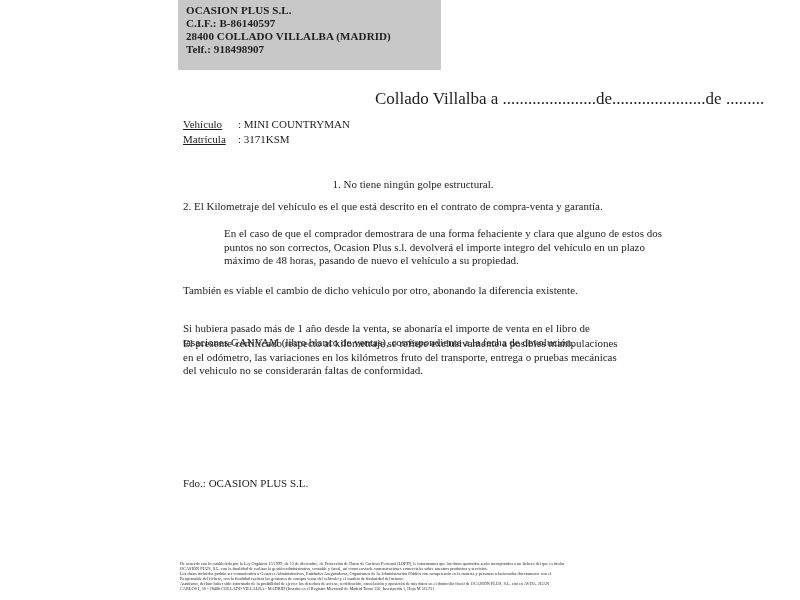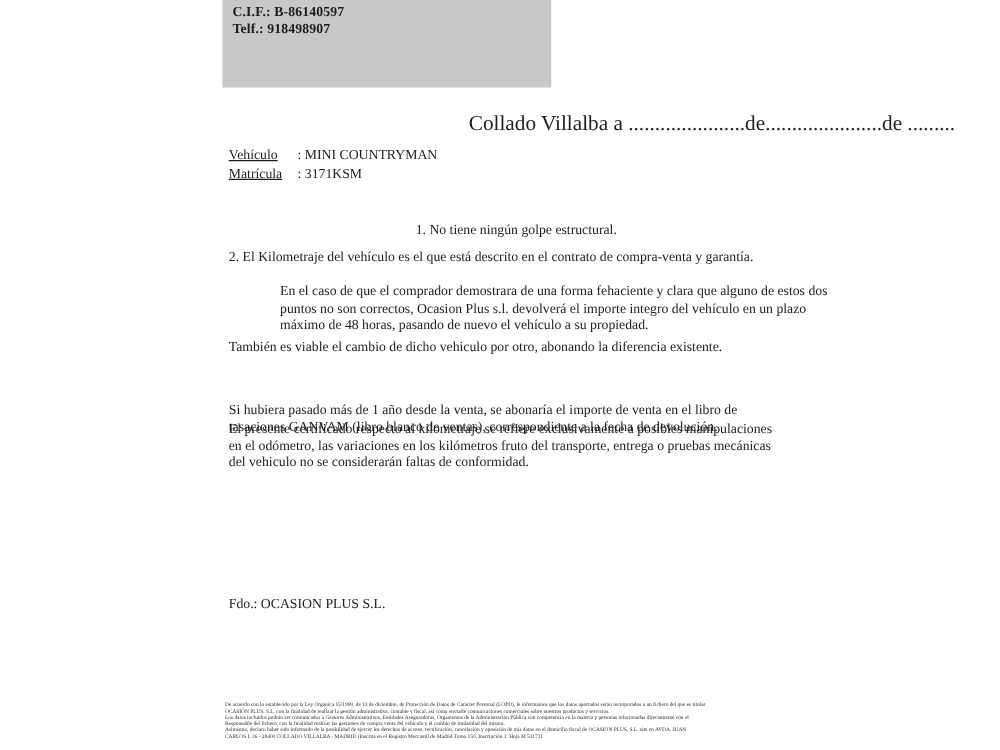--- a/index.html
+++ b/index.html
@@ -22,36 +22,38 @@
     white-space:nowrap;
   }
   .certify{left:183px;top:117px;font-size:11px;line-height:15px;}
   .cert-row{white-space:nowrap;}
   .cert-label{display:inline-block;width:55px;text-decoration:underline;}
   .point{left:183px;width:460px;font-size:11px;line-height:13px;}
   .p1{top:178px;text-align:center;}
   .p2{top:200px;}
   .para{left:183px;width:447px;font-size:11px;line-height:13.5px;text-align:left;}
   .para-a{top:227px;margin-left:41px;}
-  .para-b{top:272px;}
+  .para-b{top:284px;}
   .para-c{top:322px;font-family:Liberation Serif, serif;}
   .para-d{top:337px;}
   .signature{left:183px;top:477px;font-size:11px;white-space:nowrap;text-align:right;}
   .legal{
     left:180px;top:561px;width:445px;
     font-size:4.3px;line-height:5px;color:#2a2a2a;
     font-family:"Liberation Serif","DejaVu Serif",serif;
   }
   .legal div{white-space:nowrap;overflow:hidden;}
 </style>
 </head>
 <body>
 
 <div class="abs header-box">
+  <div>OCASION PLUS S.L.</div>
   <div>C.I.F.: B-86140597</div>
+  <div>28400 COLLADO VILLALBA (MADRID)</div>
   <div>Telf.: 918498907</div>
 </div>
 
 <div class="abs date-line">Collado Villalba a ......................de......................de .........</div>
 
 <div class="abs certify">
   <div class="cert-row">
     <span class="cert-label">Vehículo</span><span>: MINI COUNTRYMAN</span>
   </div>
   <div class="cert-row">

